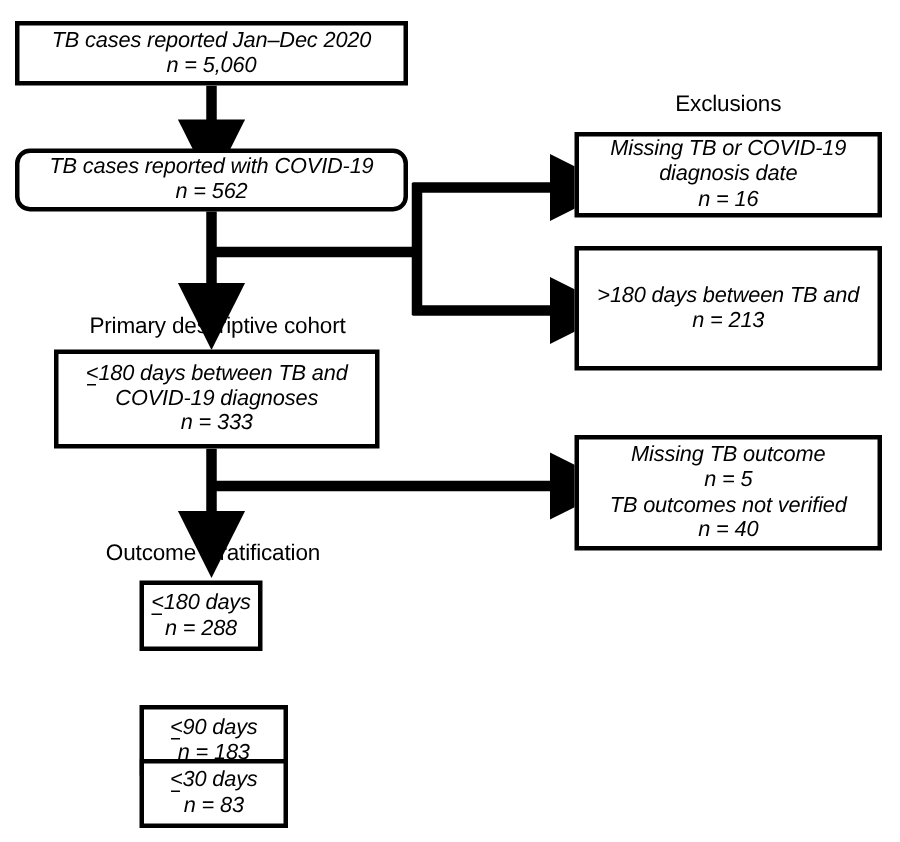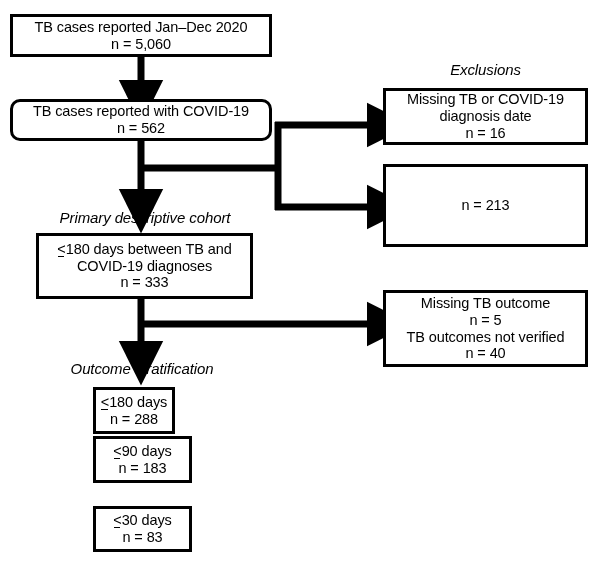--- a/index.html
+++ b/index.html
@@ -36,30 +36,30 @@
     justify-content: center;
     text-align: center;
     line-height: 1.16;
     font-size: 14.5px;
     letter-spacing: -0.1px;
     z-index: 2;
   }
   .node .line {
     display: block;
     white-space: nowrap;
+    font-style: italic;
   }
   .caption {
     position: absolute;
     text-align: center;
     font-size: 15px;
     line-height: 1.1;
     white-space: nowrap;
     z-index: 2;
     letter-spacing: -0.1px;
-    font-style: italic;
   }
   
   .lte {
     position: relative;
     display: inline-block;
     padding-bottom: 0;
   }
   .lte::after {
     content: "";
     position: absolute;
@@ -70,21 +70,21 @@
   }
 
   
   #node-total        { left: 10px;  top: 14px;  width: 262px; height: 43px; }
   #node-covid        { left: 10px;  top: 99px;  width: 262px; height: 42px; border-radius: 10px; }
   #node-cohort       { left: 36px;  top: 233px; width: 217px; height: 66px; }
   #node-excl-date    { left: 383px; top: 88px;  width: 205px; height: 57px; }
   #node-excl-180     { left: 383px; top: 164px; width: 205px; height: 83px; }
   #node-excl-outcome { left: 383px; top: 290px; width: 205px; height: 77px; }
   #node-strat-180    { left: 93px;  top: 387px; width: 82px;  height: 47px; }
-  #node-strat-90     { left: 93px;  top: 436px; width: 99px;  height: 47px; }
+  #node-strat-90     { left: 93px;  top: 470px; width: 99px;  height: 47px; }
   #node-strat-30     { left: 93px;  top: 506px; width: 99px;  height: 46px; }
 
   #caption-exclusions { left: 383px; top: 62px;  width: 205px; }
   #caption-primary    { left: 16px;  top: 210px; width: 258px; }
   #caption-outcome    { left: 16px;  top: 361px; width: 252px; }
 </style>
 </head>
 <body>
 
 <div id="canvas">
@@ -146,20 +146,21 @@
     <span class="line">n = 333</span>
   </div>
 
   <div class="node" id="node-excl-date">
     <span class="line">Missing TB or COVID-19</span>
     <span class="line">diagnosis date</span>
     <span class="line">n = 16</span>
   </div>
 
   <div class="node" id="node-excl-180">
+    <span class="line">&gt;180 days between TB and</span>
     <span class="line">n = 213</span>
   </div>
 
   <div class="node" id="node-excl-outcome">
     <span class="line">Missing TB outcome</span>
     <span class="line">n = 5</span>
     <span class="line">TB outcomes not verified</span>
     <span class="line">n = 40</span>
   </div>
 

